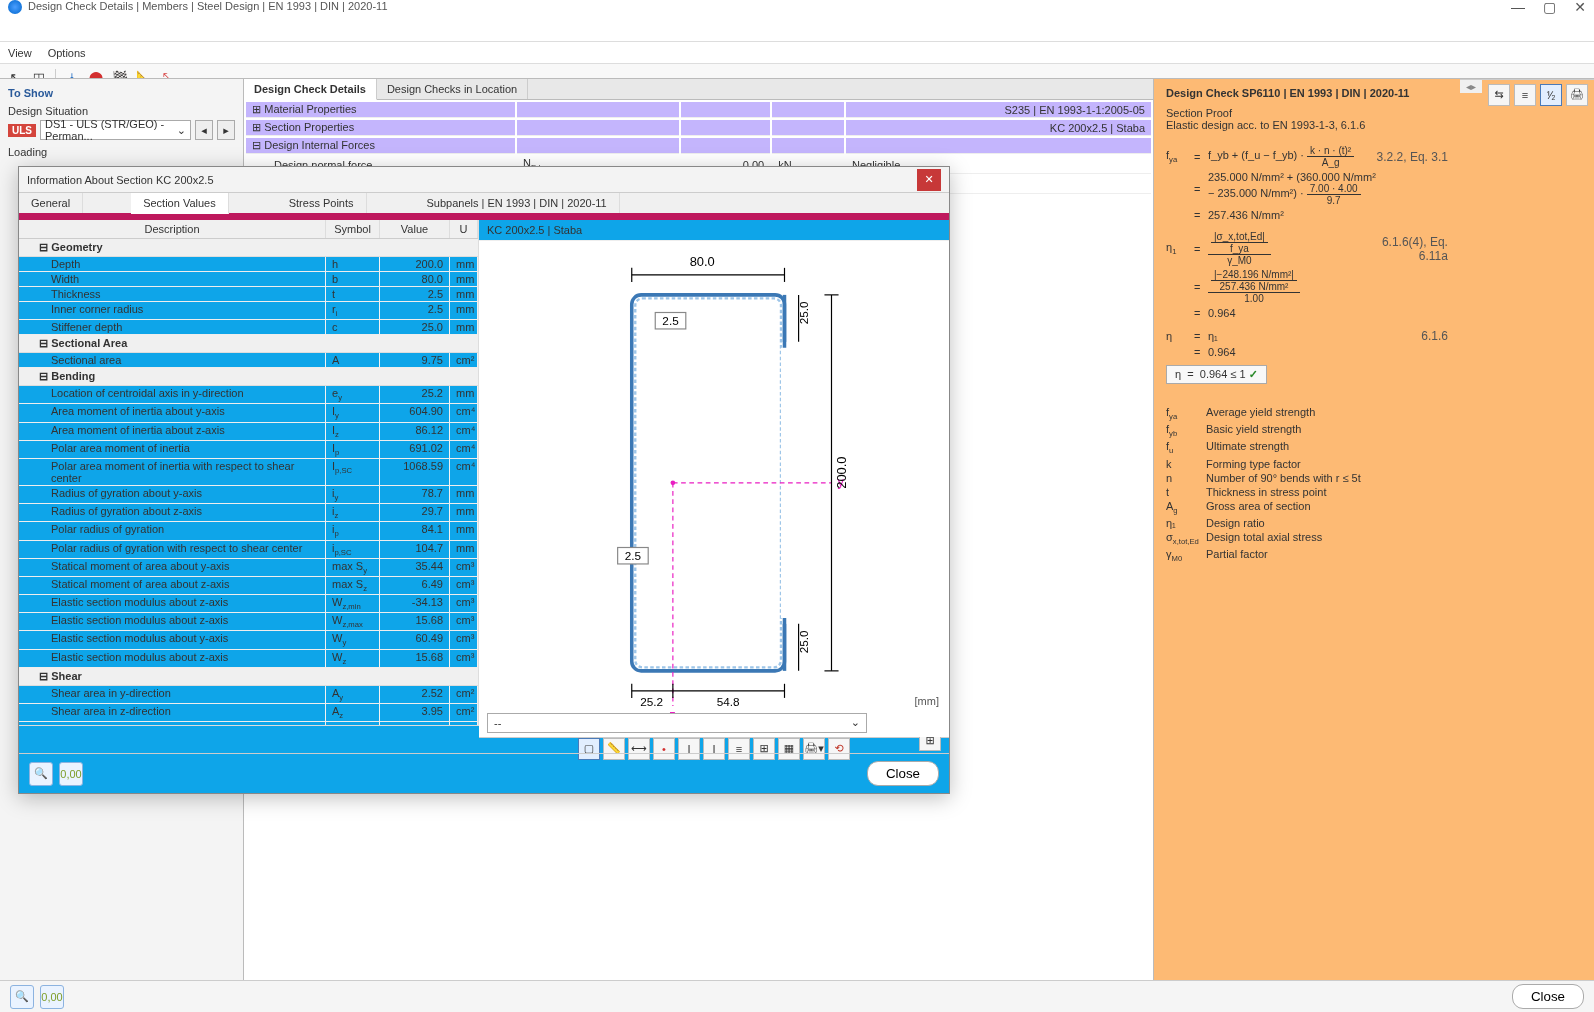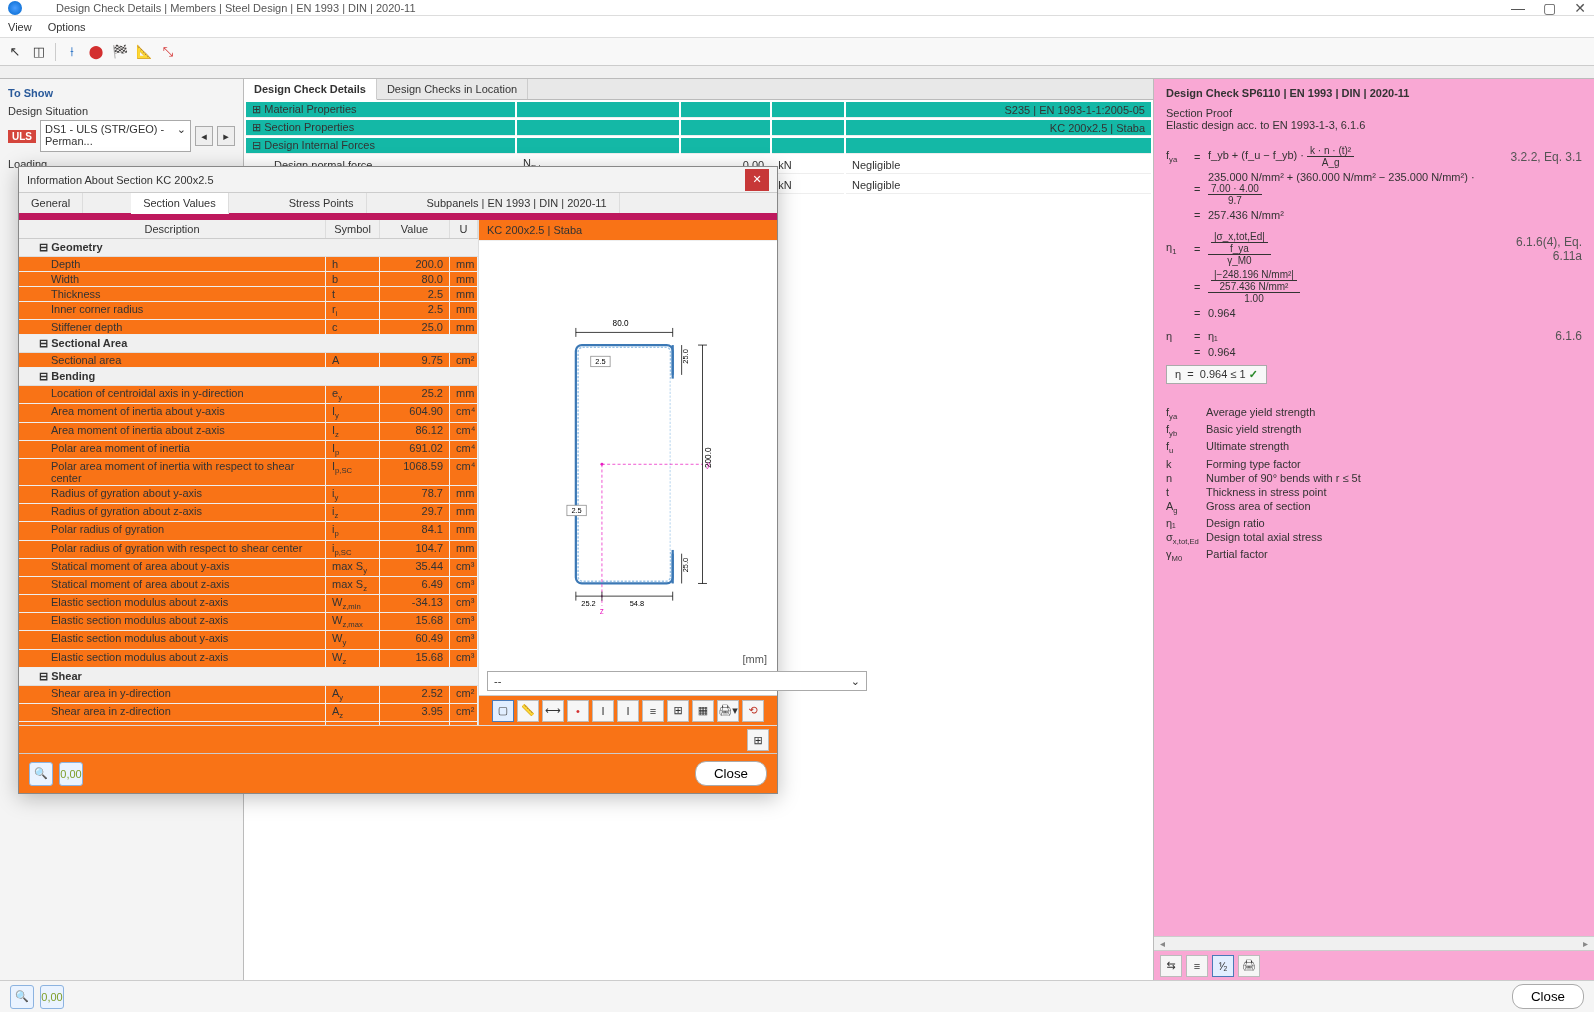--- a/index.html
+++ b/index.html
@@ -1,60 +1,60 @@
 <!DOCTYPE html>
 <html><head>
 <meta charset="utf-8">
 <style>
 * { box-sizing: border-box; margin: 0; padding: 0; }
 body { font-family: "Segoe UI", Arial, sans-serif; font-size: 11px; color: #333; background: #f0f0f0; overflow: hidden; }
-.titlebar { height: 16px; background: #fff; display: flex; align-items: center; padding: 0 8px; border-bottom: 1px solid #ddd; gap: 28px; }
+.titlebar { height: 42px; background: #fff; display: flex; padding: 0 8px; border-bottom: 1px solid #ddd; }
 .titlebar-icon { width: 14px; height: 14px; background: radial-gradient(circle,#4a9eff,#0066cc); border-radius: 50%; margin-right: 6px; }
 .titlebar-title { flex: 1; color: #555; }
 .winctl { display: flex; gap: 18px; }
 .winctl span { color: #555; cursor: pointer; font-size: 14px; line-height: 1; }
 .menubar { height: 22px; background: #fff; display: flex; align-items: center; padding: 0 8px; gap: 16px; border-bottom: 1px solid #ddd; }
 .menubar span { cursor: pointer; }
 .toolbar { height: 28px; background: #f8f8f8; display: flex; align-items: center; padding: 0 4px; gap: 2px; border-bottom: 1px solid #ccc; }
 .toolbtn { width: 22px; height: 22px; display: inline-flex; align-items: center; justify-content: center; border: 1px solid transparent; cursor: pointer; font-size: 13px; }
 .toolsep { width: 1px; height: 18px; background: #ccc; margin: 0 3px; }
 .main-area { position: absolute; top: 78px; bottom: 32px; left: 0; right: 0; display: flex; border-top: 1px solid #bbb; }
 .left-panel { width: 244px; background: #f4f4f4; border-right: 1px solid #bbb; padding: 4px 8px; }
 .panel-title { font-weight: 600; color: #2a5a9a; margin: 4px 0; }
 .label { margin: 6px 0 3px; }
 .combo-row { display: flex; align-items: center; gap: 4px; }
 .uls-badge { background: #d4453c; color: #fff; font-weight: bold; padding: 1px 4px; font-size: 10px; }
-.combo { flex: 1; background: #fff; border: 1px solid #aaa; padding: 2px 4px; height: 32px; display: flex; align-items: flex-start; justify-content: space-between; }
+.combo { flex: 1; background: #fff; border: 1px solid #aaa; padding: 2px 4px; height: 20px; display: flex; align-items: center; justify-content: space-between; }
 .nav-btn { width: 18px; height: 20px; border: 1px solid #aaa; background: #eee; display: flex; align-items: center; justify-content: center; cursor: pointer; }
 .mid-panel { flex: 1; background: #fff; border-right: 1px solid #bbb; display: flex; flex-direction: column; min-width: 0; }
 .tabstrip { background: #e8e8e8; border-bottom: 1px solid #bbb; display: flex; }
 .tab { padding: 4px 10px; border-right: 1px solid #ccc; cursor: pointer; }
 .tab.active { background: #fff; font-weight: 600; border-bottom: 1px solid #fff; margin-bottom: -1px; }
 .dcd-table { width: 100%; font-size: 11px; }
 .dcd-table tr td { padding: 1px 6px; border-bottom: 1px solid #eee; }
-.dcd-cat { background: #14b8a6; font-weight: 400; }
+.dcd-cat { background: #c4b5fd; font-weight: 400; }
 .dcd-table td:nth-child(1){width:30%} .dcd-table td:nth-child(2){width:18%} .dcd-table td:nth-child(3){width:10%;text-align:right} .dcd-table td:nth-child(4){width:8%} .dcd-table td:nth-child(5){width:34%}
-.right-panel { width: 440px; background: #f9a8d4; display: flex; flex-direction: column; }
+.right-panel { width: 440px; background: #fdba74; display: flex; flex-direction: row; }
 .rp-content { flex: 1; padding: 8px 12px; overflow: auto; font-size: 11px; }
 .rp-title { font-weight: 700; margin-bottom: 8px; }
 .eq-row { display: grid; grid-template-columns: 28px 14px 1fr 72px; align-items: center; margin: 3px 0; font-size: 11px; }
 .eq-ref { font-size: 12px; color: #555; text-align: right; }
 .frac { display: inline-flex; flex-direction: column; align-items: center; vertical-align: middle; font-size: 10px; }
 .frac .num { border-bottom: 1px solid #333; padding: 0 3px; }
 .frac .den { padding: 0 3px; }
 .result-box { display: inline-block; border: 1px solid #aaa; background: #f8f8f8; padding: 2px 8px; margin-top: 4px; }
 .check-ok { color: #2a8a2a; font-weight: bold; }
 .legend-row { display: grid; grid-template-columns: 40px 1fr; margin: 2px 0; font-size: 11px; }
 .rp-tools { height: 30px; border-top: 1px solid #ccc; display: flex; align-items: center; padding: 0 6px; gap: 4px; }
 .footer { position: absolute; bottom: 0; left: 0; right: 0; height: 32px; background: #f5f5f5; border-top: 1px solid #ccc; display: flex; align-items: center; justify-content: space-between; padding: 0 10px; }
 .btn { background: #fff; border: 1px solid #aaa; border-radius: 11px; padding: 4px 18px; cursor: pointer; }
 .ftools { display: flex; gap: 6px; }
 .ftool { width: 24px; height: 24px; border: 1px solid #8cb3e0; border-radius:3px; background: #eaf3ff; display: flex; align-items: center; justify-content: center; cursor: pointer; }
 
-.modal { position: absolute; left: 18px; top: 166px; width: 760px; height: 628px; background: #f97316; border: 1px solid #888; box-shadow: 0 4px 20px rgba(0,0,0,.25); display: flex; flex-direction: column; z-index: 50; }
+.modal { position: absolute; left: 18px; top: 166px; width: 932px; height: 628px; background: #0ea5e9; border: 1px solid #888; box-shadow: 0 4px 20px rgba(0,0,0,.25); display: flex; flex-direction: column; z-index: 50; }
 .modal-head { height: 26px; background: #f3f3f3; border-bottom: 1px solid #ccc; display: flex; align-items: center; padding: 0 8px; }
 .modal-head .mtitle { flex: 1; }
 .modal-close { width: 24px; height: 22px; background: #c73838; color: #fff; display: flex; align-items: center; justify-content: center; cursor: pointer; }
 .modal-tabs { display: flex; background: #f0f0f0; border-bottom: 7px solid #be185d; gap: 48px; }
 .modal-tabs .mtab { padding: 4px 12px; border-right: 1px solid #ddd; cursor: pointer; }
 .modal-tabs .mtab.active { background: #fff; border-bottom: 1px solid #fff; margin-bottom: -1px; }
 .modal-body { flex: 1; display: flex; min-height: 0; }
 .sv-table-wrap { width: 460px; border-right: 1px solid #ddd; overflow-y: auto; }
 .sv-head { display: grid; grid-template-columns: 1fr 54px 70px 28px; background: #f0f0f0; border-bottom: 1px solid #ccc; font-weight: 400; }
 .sv-head > div { padding: 3px 6px; border-right: 1px solid #ddd; text-align: center; }

